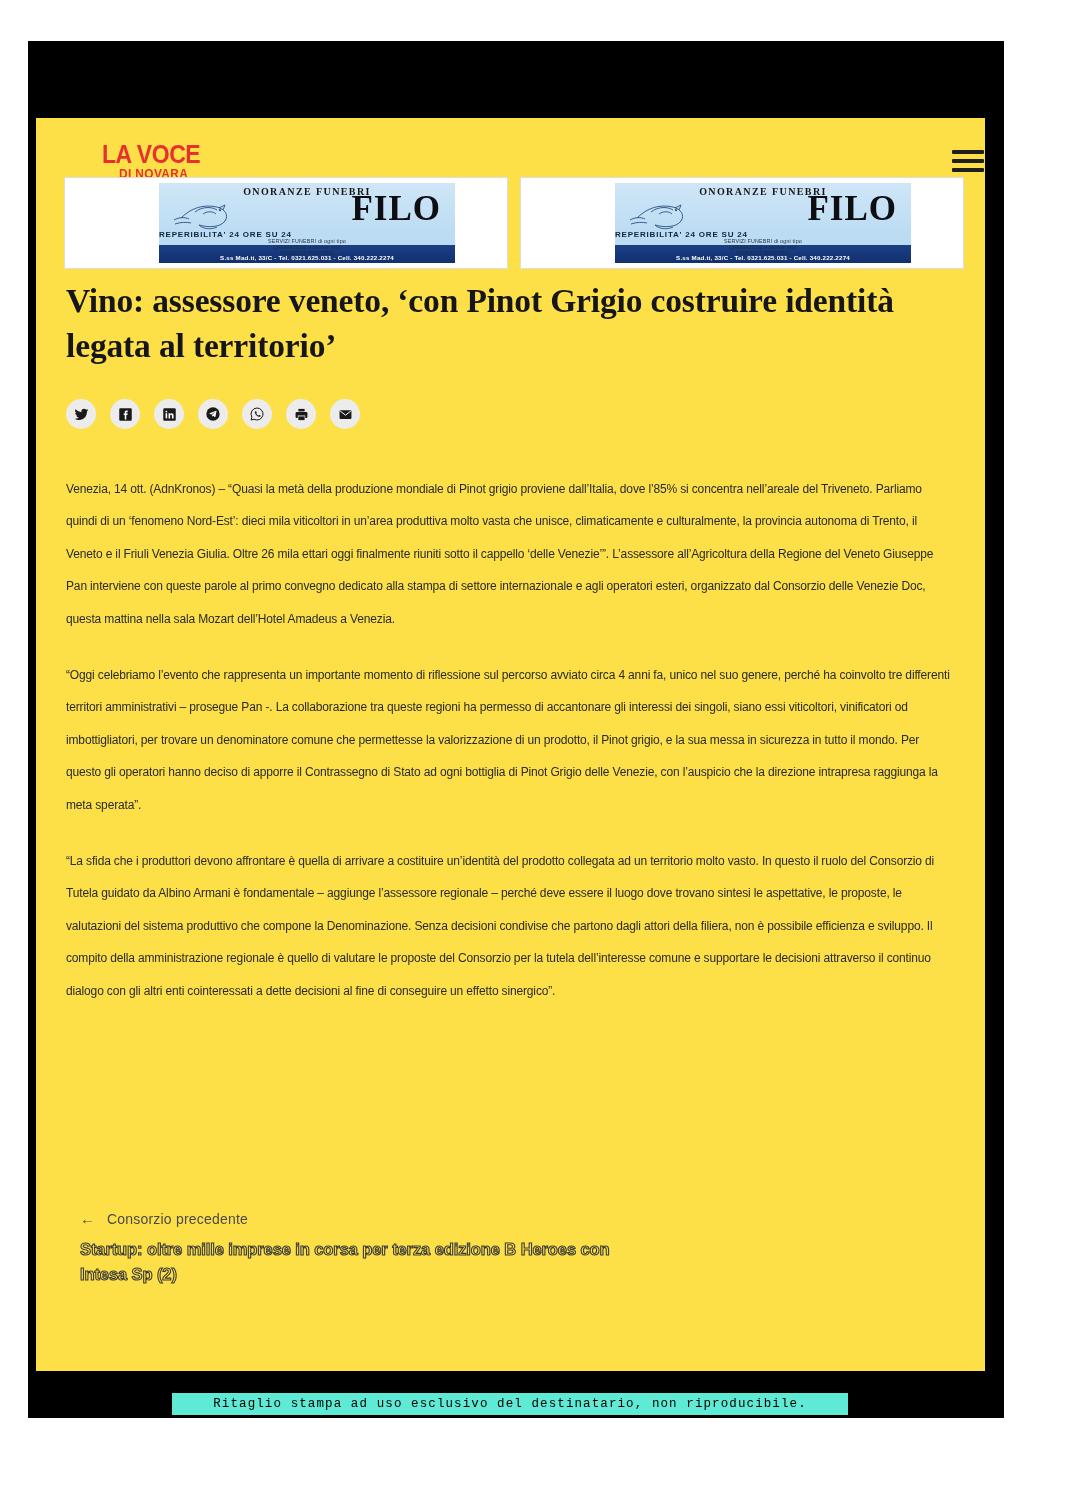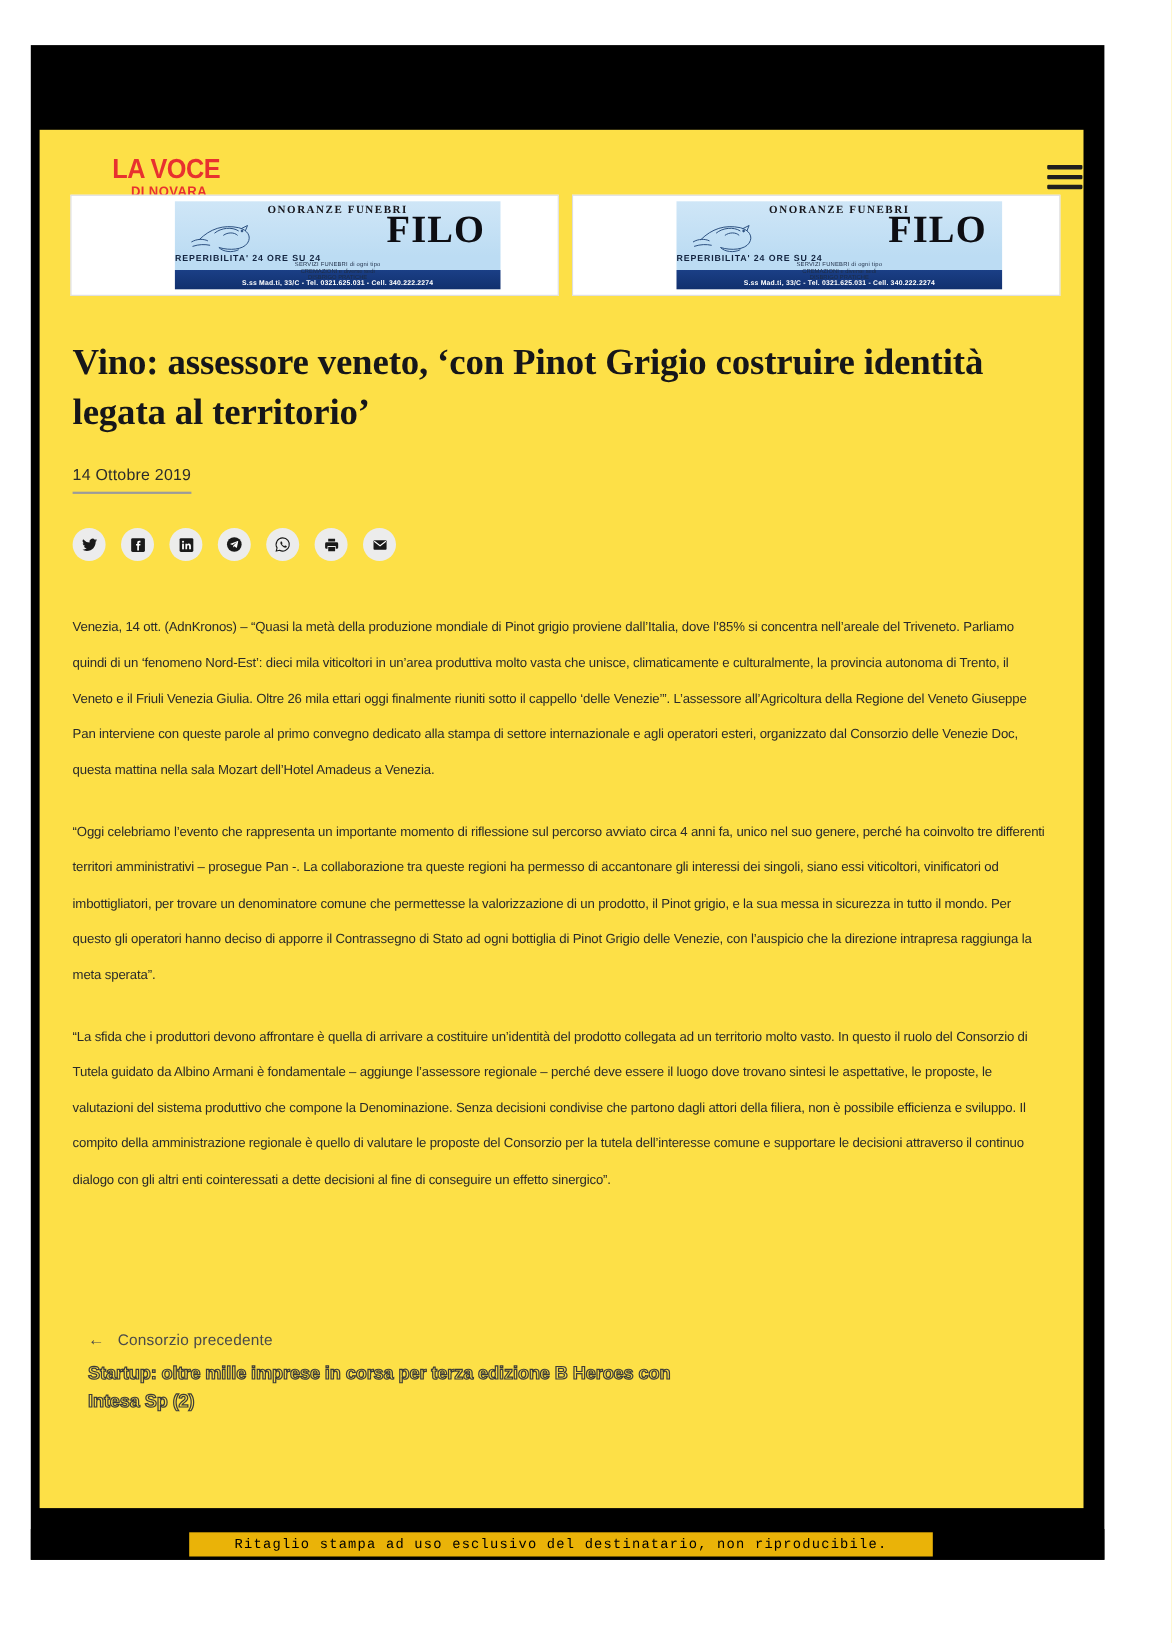--- a/index.html
+++ b/index.html
@@ -43,21 +43,21 @@
     width: 976px;
     height: 28px;
     background: #000000;
   }
   .footer-text {
     position: absolute;
     left: 172px;
     top: 1393px;
     width: 676px;
     height: 22px;
-    background: #eab308;
+    background: #5eead4;
     color: #000000;
     font-family: "Liberation Mono", "DejaVu Sans Mono", monospace;
     font-size: 12.5px;
     letter-spacing: 1.1px;
     line-height: 22px;
     text-align: center;
     white-space: nowrap;
     overflow: hidden;
   }
 
@@ -226,21 +226,20 @@
     color: #ffffff;
     white-space: nowrap;
   }
 
   
   .article {
     position: absolute;
     left: 30px;
     top: 160px;
     width: 890px;
-    margin-top: 29px;
   }
   .headline {
     font-family: "Liberation Serif", "DejaVu Serif", serif;
     font-weight: 700;
     font-size: 33.5px;
     line-height: 45px;
     color: #16161a;
     margin: 0;
     letter-spacing: -0.15px;
   }
@@ -385,23 +384,20 @@
         <div class="ad-footer">S.ss Mad.ti, 33/C - Tel. 0321.625.031 - Cell. 340.222.2274</div>
       </div>
     </div>
 
   </div>
 
   <div class="article">
 
     <h1 class="headline">Vino: assessore veneto, ‘con Pinot Grigio costruire identità legata al territorio’</h1>
 
-    <div class="date-wrap">
-      <span class="date">14 Ottobre 2019</span>
-    </div>
 
     <div class="share-row">
 
       <div class="share-btn">
         <svg width="15" height="15" viewBox="0 0 24 24" fill="#1a1a1a">
           <path d="M23 4.9a9 9 0 0 1-2.6.7 4.5 4.5 0 0 0 2-2.5 9 9 0 0 1-2.9 1.1 4.5 4.5 0 0 0-7.7 4.1A12.8 12.8 0 0 1 2.5 3.6a4.5 4.5 0 0 0 1.4 6 4.5 4.5 0 0 1-2-.6v.1a4.5 4.5 0 0 0 3.6 4.4 4.5 4.5 0 0 1-2 .1 4.5 4.5 0 0 0 4.2 3.1A9 9 0 0 1 1 18.6a12.8 12.8 0 0 0 6.9 2c8.3 0 12.8-6.9 12.8-12.8v-.6A9.2 9.2 0 0 0 23 4.9z"></path>
         </svg>
       </div>
 
       <div class="share-btn">

